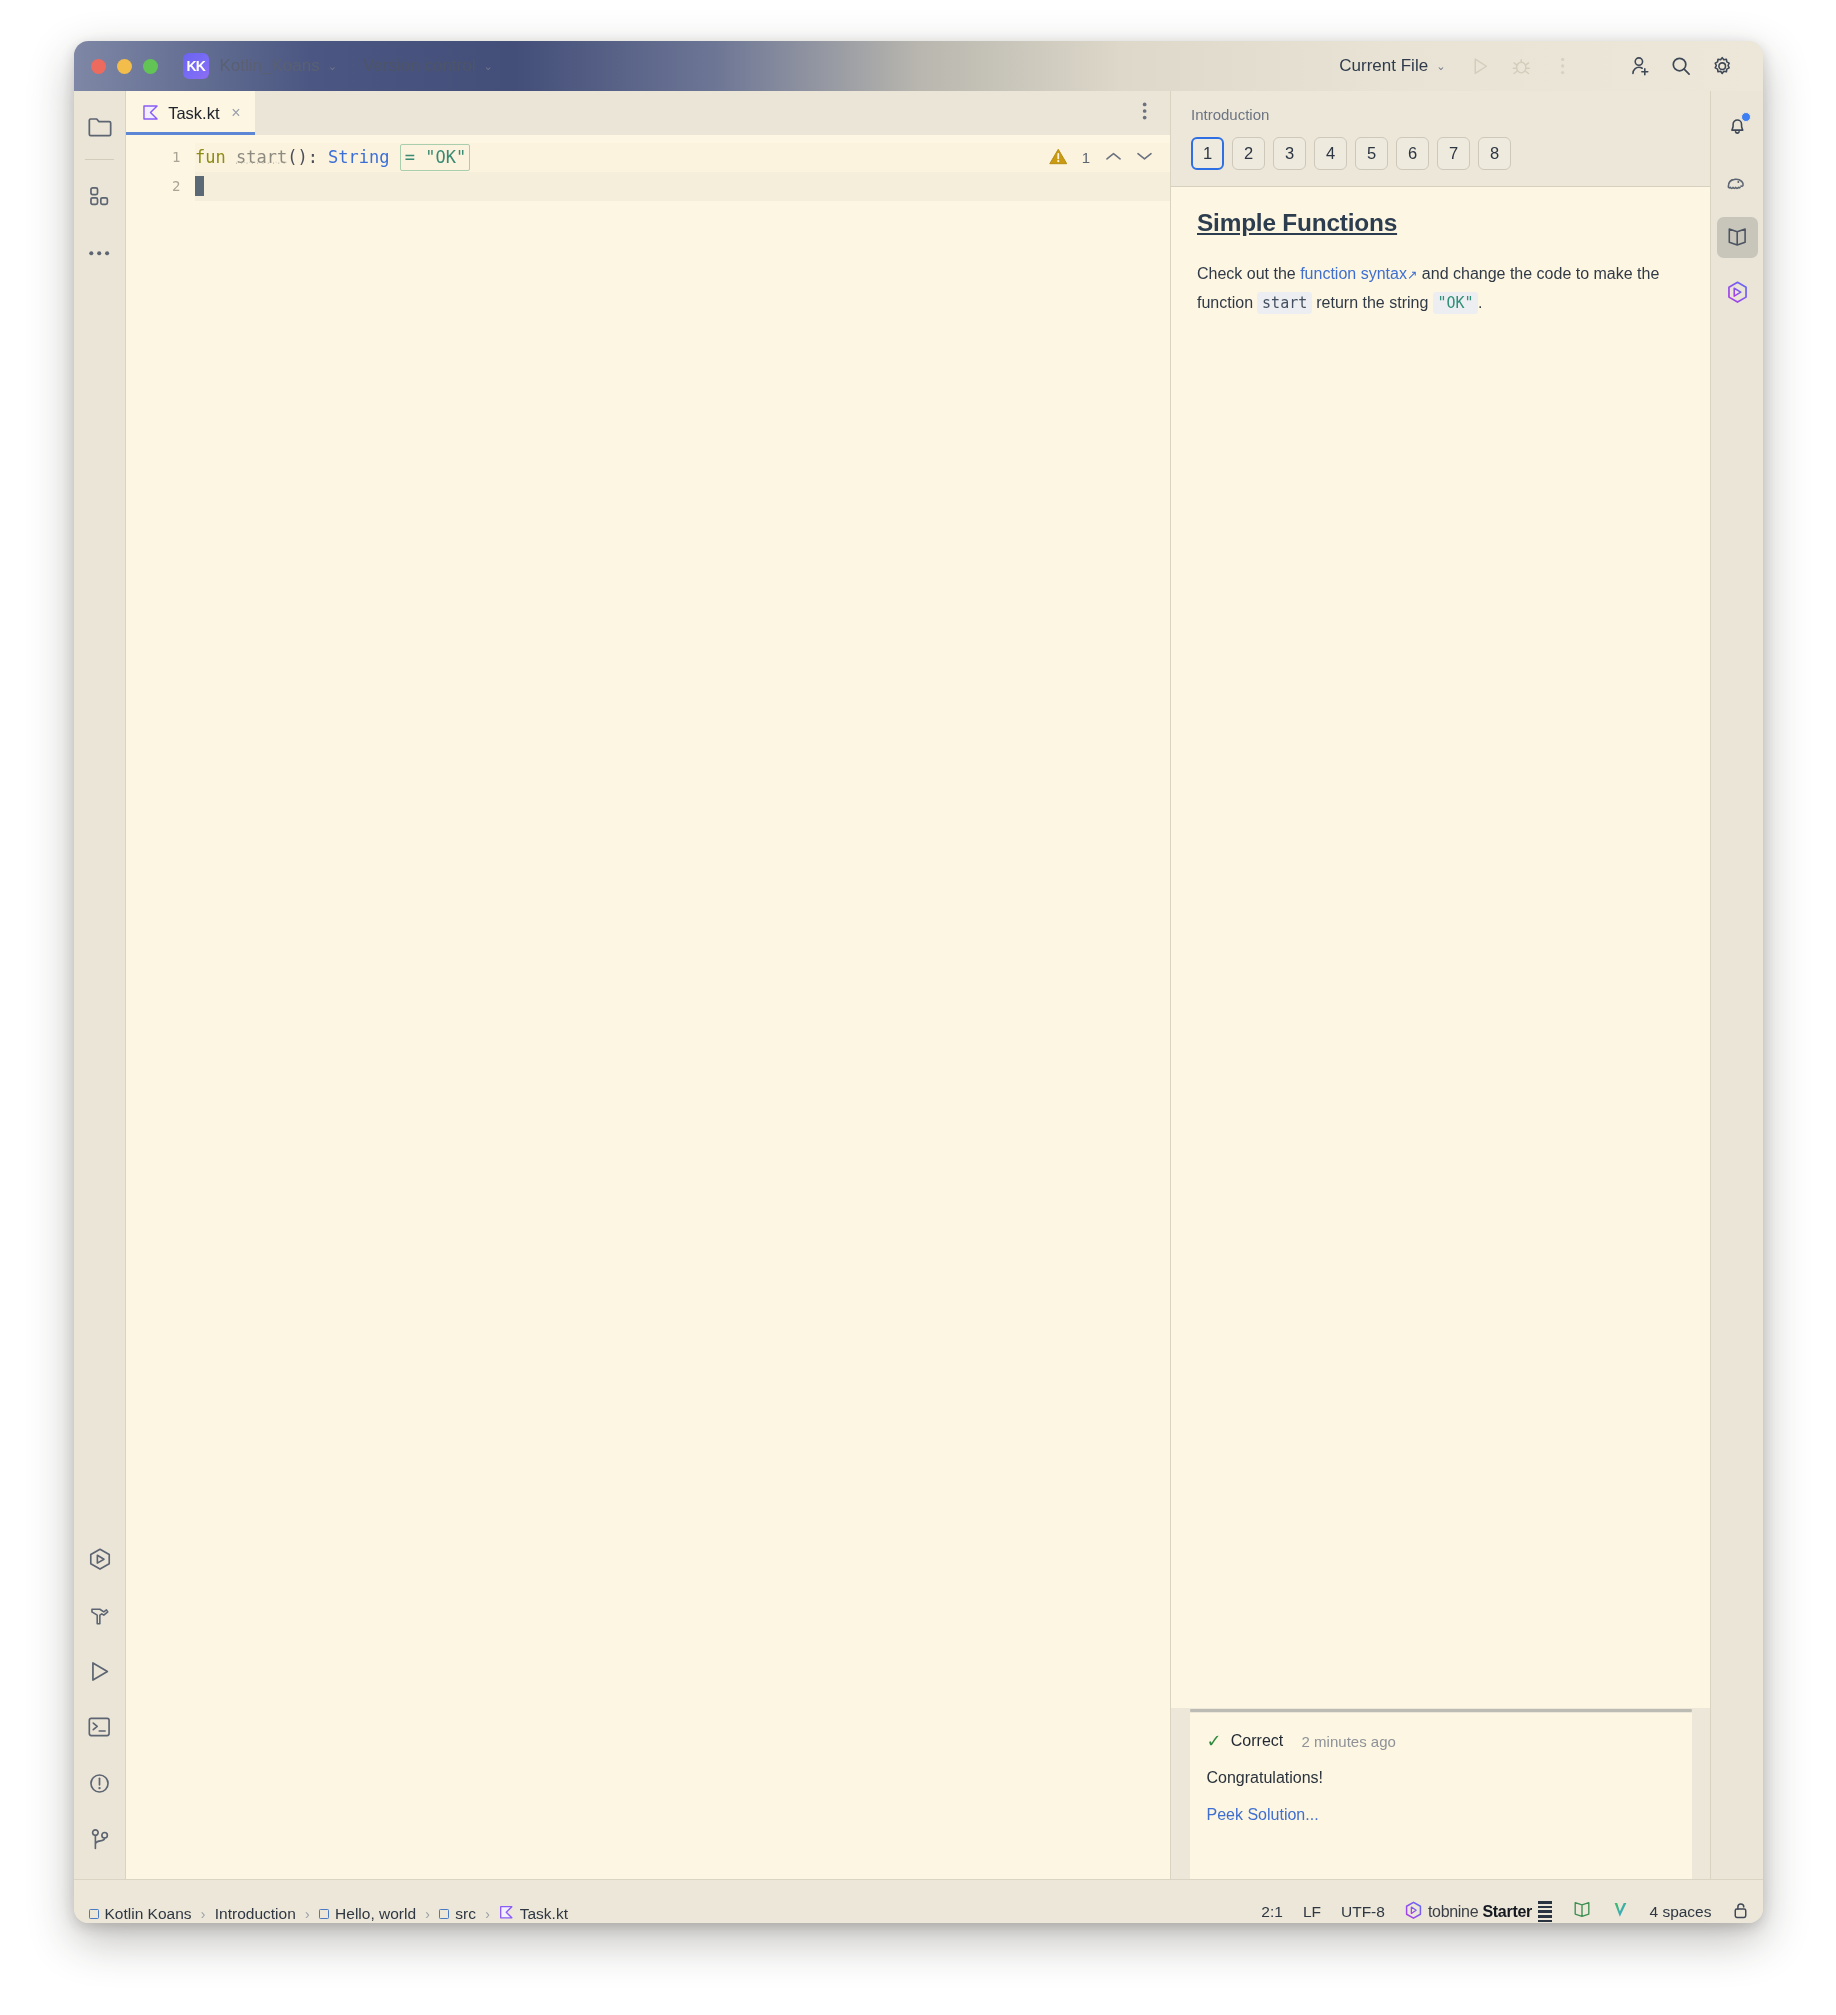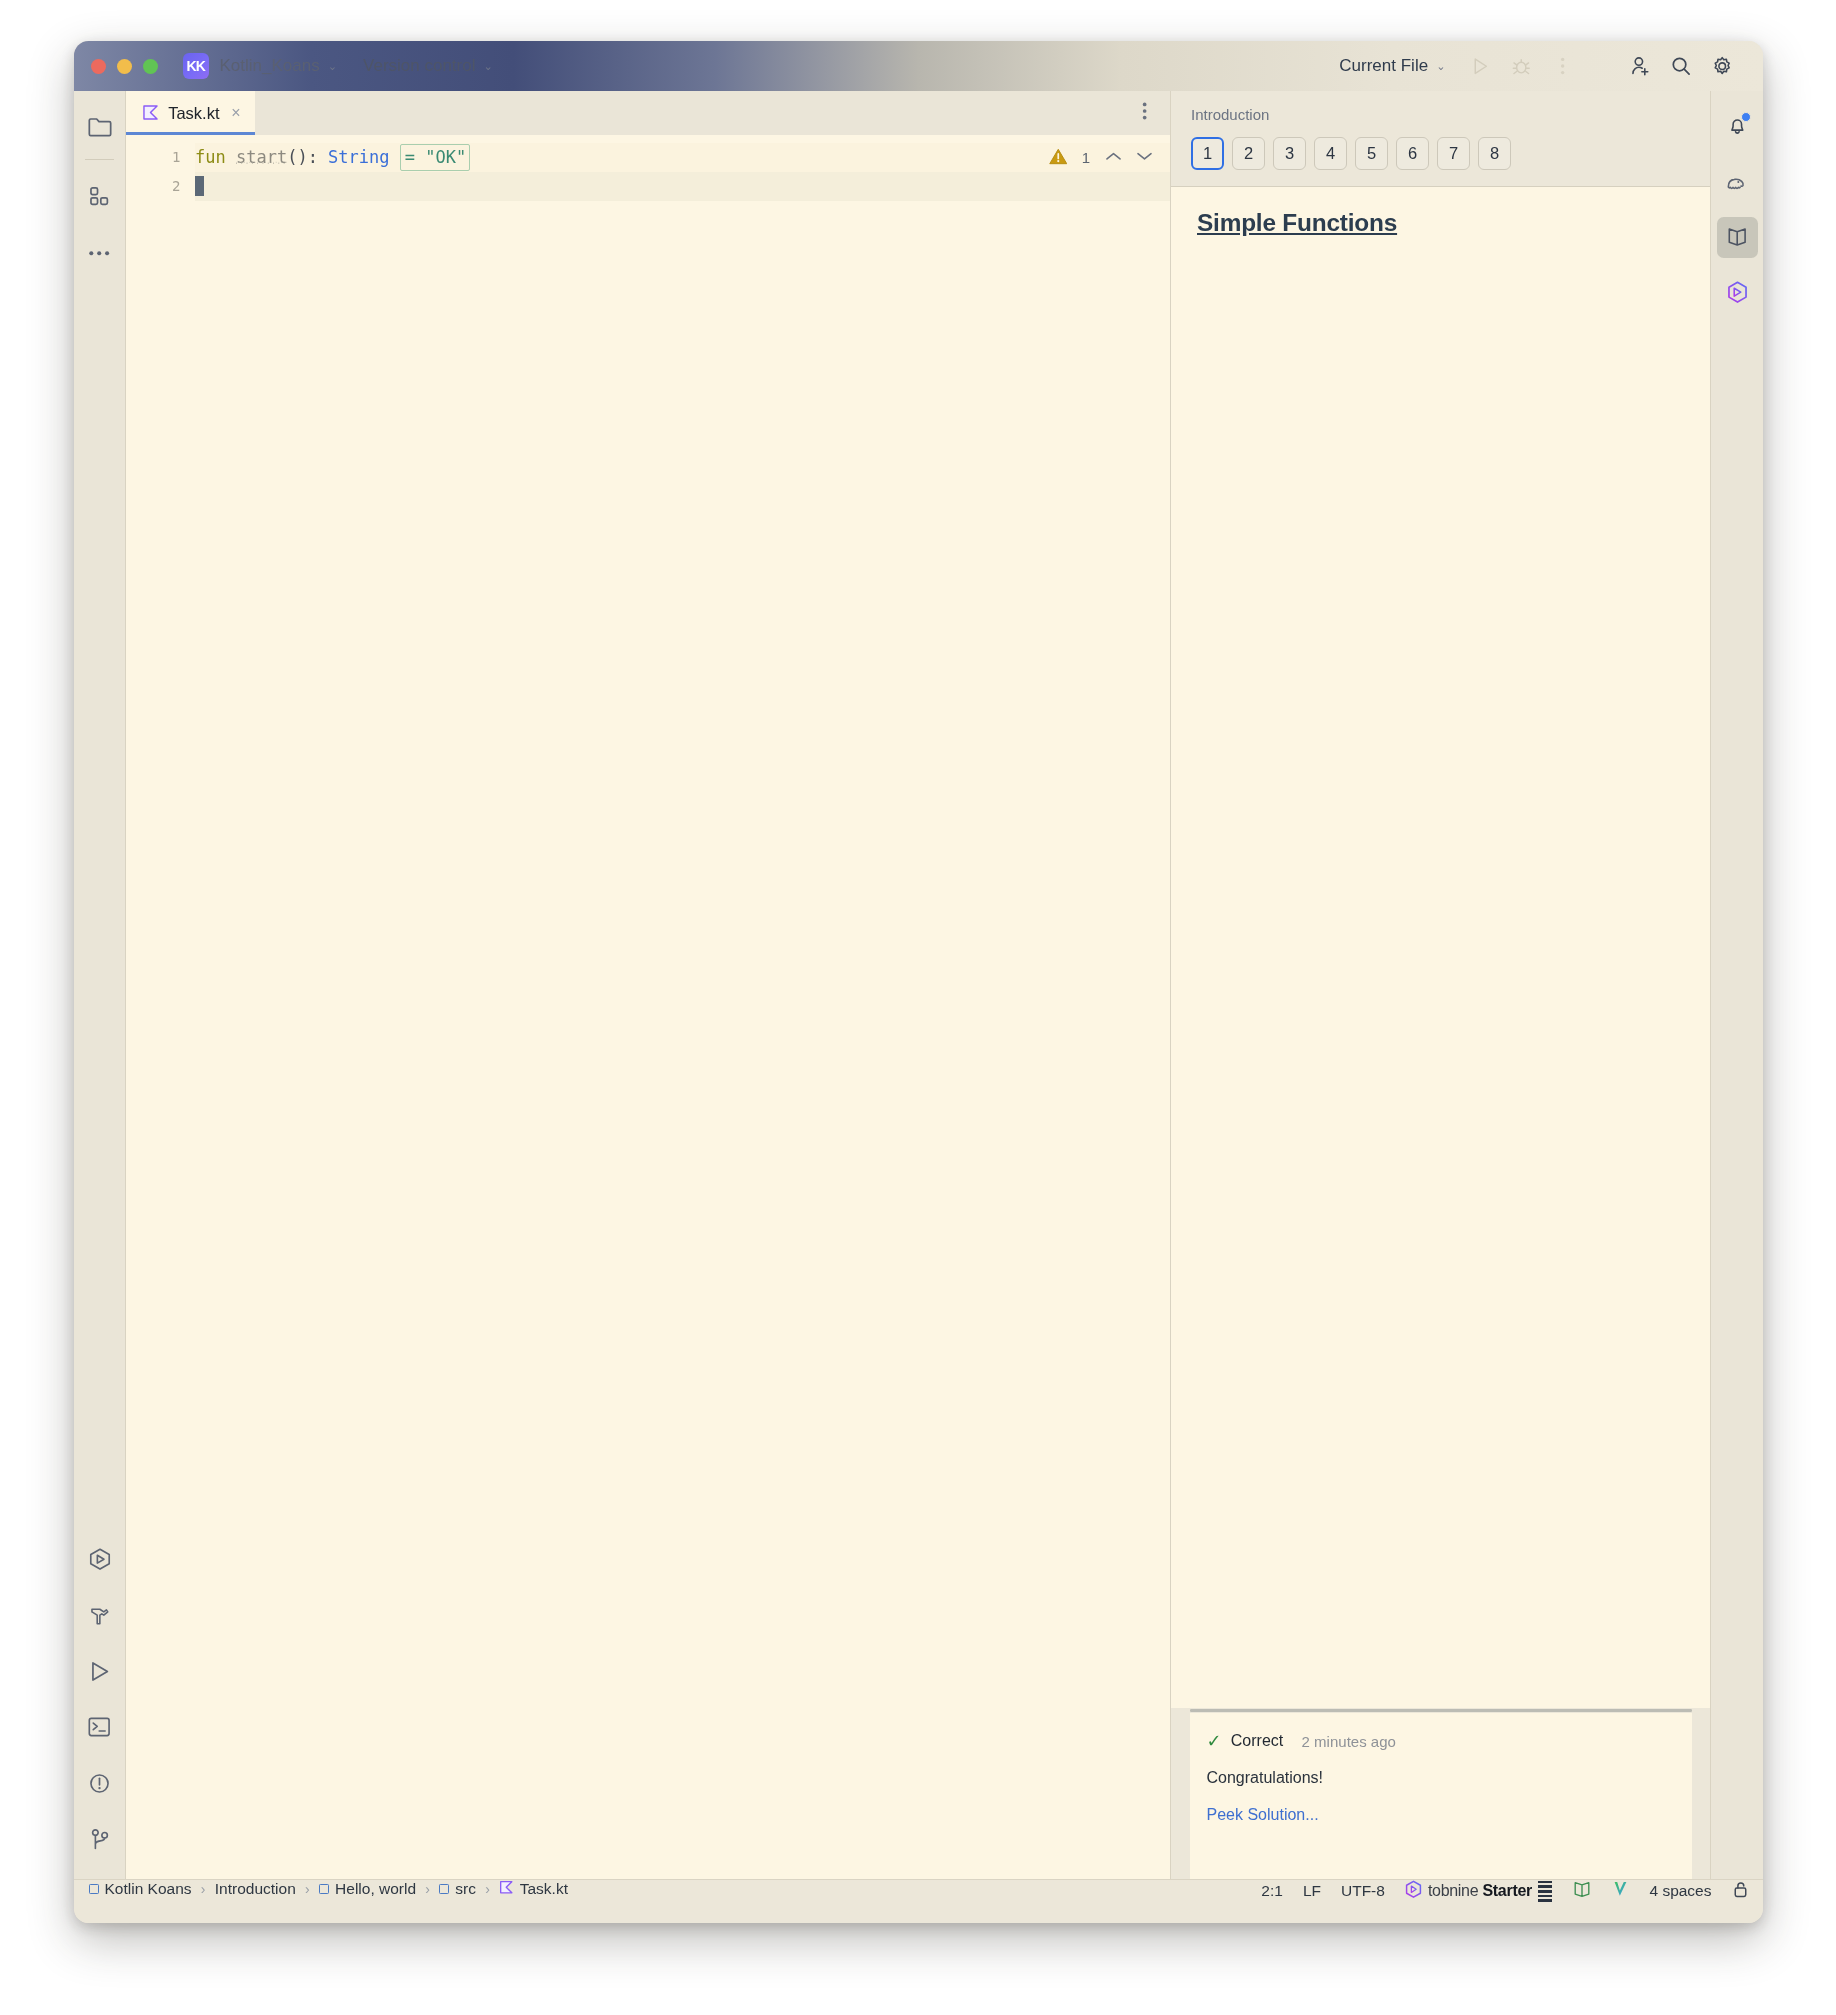--- a/index.html
+++ b/index.html
@@ -137,21 +137,21 @@
   .abtn-ico { width:34px; height:34px; border-radius:5.3px; border:1.1px solid #d5d0c0; display:flex; align-items:center; justify-content:center; background:#f1ecdf; }
   .abtn-ico.flat { border-color: transparent; background: transparent; }
   
   #rightrail { width: 52px; height:100%; background:#eae5d7; display:flex; flex-direction:column; align-items:center; }
   .rrail-ico { width:41px; height:41px; display:flex; align-items:center; justify-content:center; margin-top: 14.5px; border-radius:6.6px; position:relative; }
   .rrail-ico.active { background:#c8c6ba; }
   .bell-dot { position:absolute; top: 6px; right: 6.6px; width: 10px; height:10px; border-radius:50%; background:#3d7ff2; border:1.3px solid #eae5d7; }
   
   #statusbar {
     position:absolute; left:0; bottom:0; width:100%; height:44px; background:#ece7d9;
-    display:flex; align-items:flex-start; border-top:0.7px solid #dad4c4;
+    display:flex; align-items:flex-end; border-top:0.7px solid #dad4c4;
   }
   #breadcrumb { display:flex; align-items:center; gap:8px; padding-left: 14.5px; font-size:15.5px; color:#2e3742; }
   .bsep { color:#9aa0a8; font-size:14px; margin: 0 1.3px; }
   .bitem { display:flex; align-items:center; gap:6px; }
   .sq-ico { width:10px; height:10px; border:1.6px solid #4a7ac4; border-radius:1.3px; }
   .status-right { margin-left:auto; display:flex; align-items:center; gap: 20px; padding-right: 14.5px; font-size:15.5px; color:#2e3742; }
   .tabnine-wrap { display:flex; align-items:center; gap:6px; }
   .tabnine-name { font-size:16px; color:#3a3f47; letter-spacing:-0.3px; }
   .tabnine-name b { color:#14181f; }
   .bars { display:flex; flex-direction:column; gap:2px; }
@@ -353,20 +353,21 @@
           <div class="tasknum">4</div>
           <div class="tasknum">5</div>
           <div class="tasknum">6</div>
           <div class="tasknum">7</div>
           <div class="tasknum">8</div>
         </div>
       </div>
 
       <div id="descbody">
         <div id="desctitle">Simple Functions</div>
+        <div class="dpara"><span>Check out the </span><span class="dlink">function syntax</span><span class="extarrow">↗</span><span> and change the code to make the function </span><span class="icode">start</span><span> return the string </span><span class="icode str">"OK"</span><span>.</span></div>
       </div>
 
       <div id="splitter">
           <div class="bar"></div>
         </div>
 
       <div id="results">
         <div id="resultcard">
           <div class="res-head">
             <span class="res-check">✓</span>

